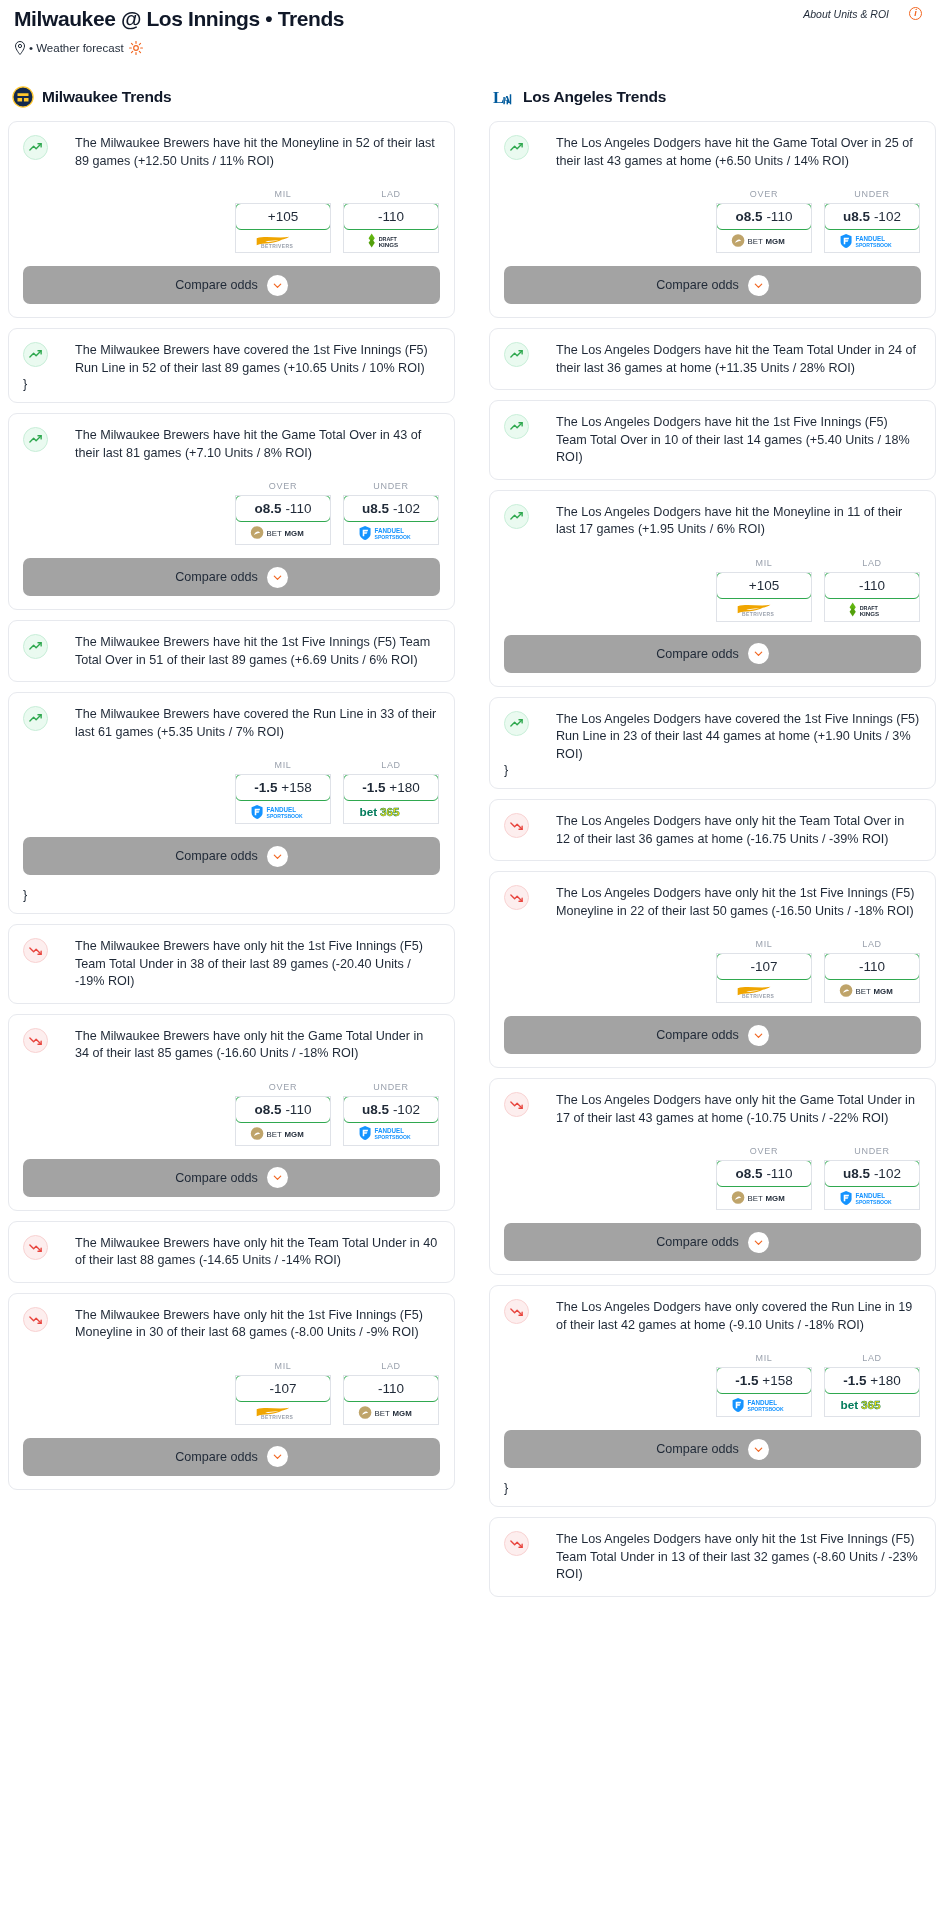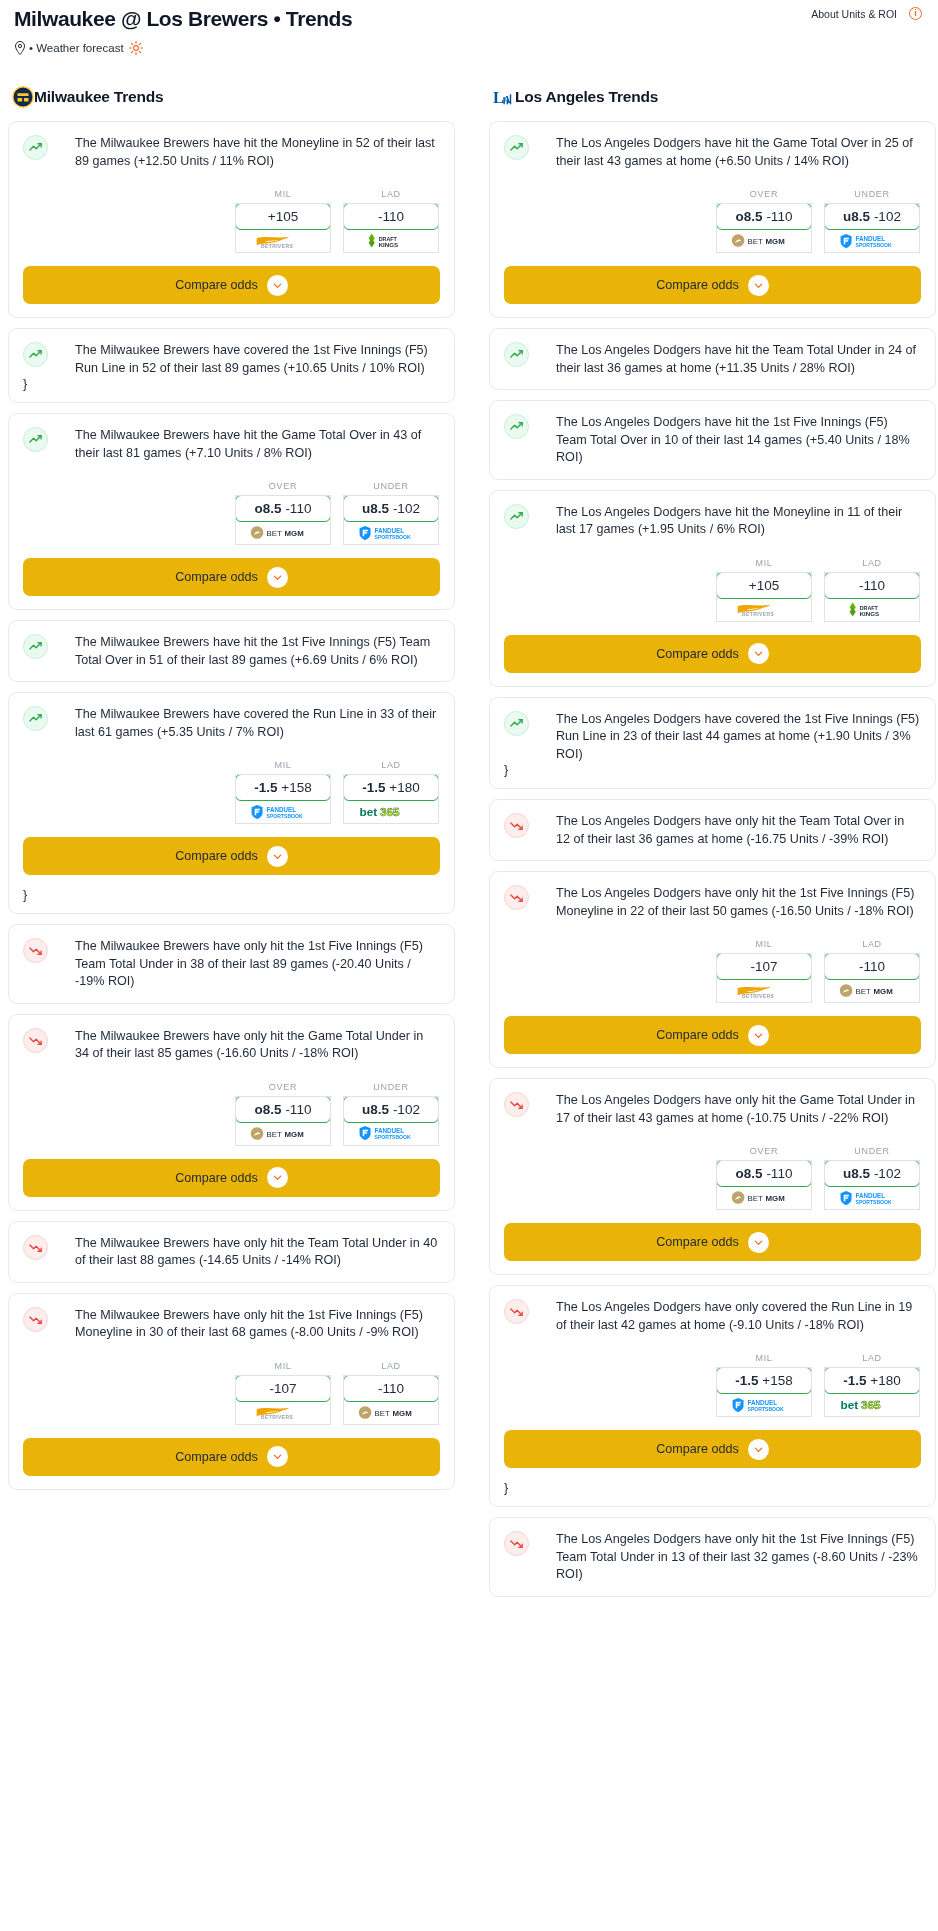--- a/index.html
+++ b/index.html
@@ -20,22 +20,23 @@
     color: #101828;
     line-height: 26px;
   }
   .about-link {
     position: absolute;
     right: 8px; top: 7px;
     font-size: 10.5px;
     color: #1f2937;
     display: flex;
     align-items: center;
-    gap: 12px;
+    gap: 20px;
     cursor: pointer;
+    font-style: italic;
   }
   .info-badge {
     width: 13px; height: 13px;
     border: 1.4px solid #f26722;
     border-radius: 50%;
     color: #f26722;
     font-size: 9px;
     font-weight: bold;
     line-height: 10.5px;
     text-align: center;
@@ -56,20 +57,21 @@
     display: flex;
     gap: 34px;
     margin-top: 31px;
     align-items: flex-start;
   }
   .column { width: 447px; flex: 0 0 447px; }
 
   .col-head {
     display: flex;
     align-items: center;
+    gap: 8px;
     margin-bottom: 13px;
     padding-left: 4px;
   }
   .col-head-logo { width: 22px; height: 22px; flex: 0 0 22px; }
   .col-head-title {
     font-size: 15.5px;
     font-weight: bold;
     color: #101828;
     letter-spacing: -0.2px;
   }
@@ -143,21 +145,21 @@
   .odds-value .num { color: #1f2937; }
   .odds-book {
     height: 23px;
     display: flex;
     align-items: center;
     justify-content: center;
   }
 
   
   .compare-bar {
-    background: #eab308;
+    background: #a3a3a3;
     border-radius: 7px;
     height: 38px;
     display: flex;
     align-items: center;
     justify-content: center;
     gap: 9px;
     margin: 13px 0 13px 0;
     cursor: pointer;
   }
   .compare-label { font-size: 12.6px; color: #1f2937; }
@@ -165,21 +167,21 @@
     width: 21px; height: 21px;
     background: #ffffff;
     border-radius: 50%;
     display: flex; align-items: center; justify-content: center;
   }
 </style>
 </head>
 <body>
 
 <div class="page-header">
-  <div class="page-title">Milwaukee @ Los Brewers • Trends</div>
+  <div class="page-title">Milwaukee @ Los Innings • Trends</div>
   <div class="about-link">
     <span>About Units &amp; ROI</span>
     <span class="info-badge">i</span>
   </div>
   <div class="subheader">
     <span class="pin-icon">
       <svg viewBox="0 0 24 28" width="12" height="14">
           <path d="M12 1C6.9 1 3 5 3 10c0 6.8 9 17 9 17s9-10.2 9-17c0-5-3.9-9-9-9z" fill="none" stroke="#1f2937" stroke-width="2"></path>
           <circle cx="12" cy="10" r="3.2" fill="none" stroke="#1f2937" stroke-width="2"></circle>
         </svg>

